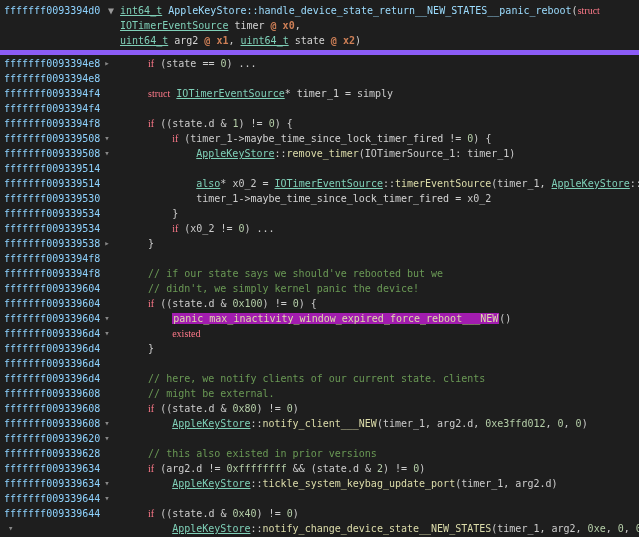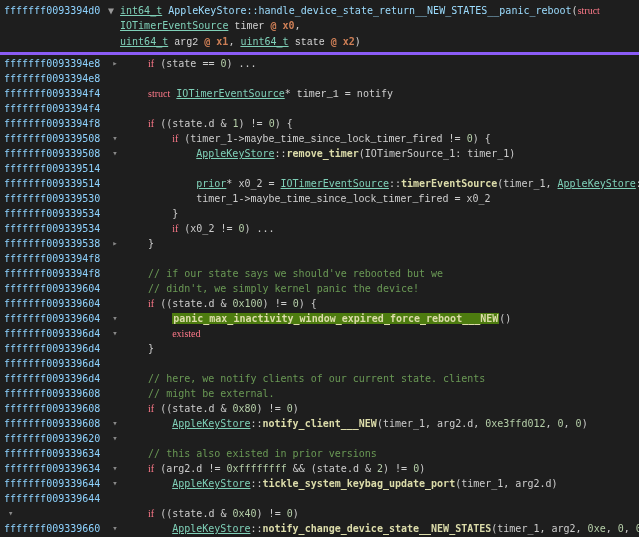--- a/index.html
+++ b/index.html
@@ -10,54 +10,53 @@
     color: #ccc;
     width: 639px;
     height: 537px;
     overflow: hidden;
     line-height: 15px;
   }
   .header {
     display: flex;
     align-items: flex-start;
     padding: 3px 4px 2px 4px;
-    border-bottom: 3px solid #8b5cf6;
+    border-bottom: 5px solid #8b5cf6;
   }
   .header .addr { color: #8ed3ff; width: 104px; flex-shrink: 0; }
   .header .arrow { color: #999; margin-right: 6px; }
   .header .sig { flex: 1; }
   .body-area { display: flex; }
   .gutter {
     width: 120px;
     flex-shrink: 0;
     padding: 1px 0 0 4px;
   }
   .gutter-line {
     color: #8ed3ff;
     height: 15px;
     display: flex;
     align-items: center;
-    gap: 8px;
   }
   .chev { color: #888; margin-left: 4px; font-size: 9px; }
   .code {
     flex: 1;
     padding: 1px 4px 0 4px;
   }
   .code-line { height: 15px; white-space: pre; }
   .kw { color: #ff7a8a; font-family: Liberation Serif, serif; }
   .type { color: #7fd0b8; text-decoration: underline; }
-  .fn { color: #dcdcaa; font-weight: bold; }
+  .fn { color: #dcdcaa; }
   .fn-blue { color: #9cdcfe; }
-  .ident { color: #d4d4d4; font-family: Liberation Mono, monospace; }
+  .ident { color: #d4d4d4; }
   .num { color: #b5cea8; }
   .comment { color: #6a9955; }
   .paren { color: #d4d4d4; }
   .reg { color: #ce7f56; font-weight: bold; }
-  .highlight { background: #4d7c0f; color: #eee; padding: 0 1px; margin-top: 48px; }
+  .highlight { background: #a21caf; color: #eee; padding: 0 1px; margin-top: 48px; }
 </style>
 </head>
 <body>
 
 <div class="header">
   <span class="addr">fffffff0093394d0</span>
   <span class="arrow">▼</span>
   <span class="sig">
     <span class="type">int64_t</span>
     <span> </span>
@@ -148,20 +147,23 @@
       </div>
       <div class="gutter-line">
         <span>fffffff009339608</span>
         <span class="chev">▾</span>
       </div>
       <div class="gutter-line">
         <span>fffffff009339620</span>
         <span class="chev">▾</span>
       </div>
       <div class="gutter-line">
+        <span>fffffff009339628</span>
+      </div>
+      <div class="gutter-line">
         <span>fffffff009339634</span>
       </div>
       <div class="gutter-line">
         <span>fffffff009339634</span>
         <span class="chev">▾</span>
       </div>
       <div class="gutter-line">
         <span>fffffff009339644</span>
         <span class="chev">▾</span>
       </div>
@@ -172,27 +174,27 @@
         <span class="chev">▾</span>
       </div>
       <div class="gutter-line">
         <span>fffffff009339660</span>
         <span class="chev">▾</span>
       </div>
     </div>
   <div class="code">
 <div class="code-line">    <span class="kw">if</span> <span>(state == </span><span class="num">0</span><span>) ...</span></div>
 <div class="code-line"></div>
-<div class="code-line">    <span class="kw">struct</span> <span class="type">IOTimerEventSource</span><span>*</span> <span class="ident">timer_1</span><span> = notify</span></div>
+<div class="code-line">    <span class="kw">struct</span> <span class="type">IOTimerEventSource</span><span>*</span> <span class="ident">timer_1</span><span> = simply</span></div>
 <div class="code-line"></div>
 <div class="code-line">    <span class="kw">if</span> <span>((state.d &amp; </span><span class="num">1</span><span>) != </span><span class="num">0</span><span>) {</span></div>
 <div class="code-line">        <span class="kw">if</span> <span>(timer_1-&gt;</span><span class="ident">maybe_time_since_lock_timer_fired</span><span> != </span><span class="num">0</span><span>) {</span></div>
 <div class="code-line">            <span class="type">AppleKeyStore</span>::<span class="fn">remove_timer</span><span>(IOTimerSource_1: timer_1)</span></div>
 <div class="code-line"></div>
-<div class="code-line">            <span class="type">prior</span><span>*</span><span> x0_2 = </span><span class="type">IOTimerEventSource</span>::<span class="fn">timerEventSource</span><span>(timer_1, </span><span class="type">AppleKeyStore</span>::</div>
+<div class="code-line">            <span class="type">also</span><span>*</span><span> x0_2 = </span><span class="type">IOTimerEventSource</span>::<span class="fn">timerEventSource</span><span>(timer_1, </span><span class="type">AppleKeyStore</span>::</div>
 <div class="code-line">            <span>timer_1-&gt;</span><span class="ident">maybe_time_since_lock_timer_fired</span><span> = x0_2</span></div>
 <div class="code-line">        <span>}</span></div>
 <div class="code-line">        <span class="kw">if</span> <span>(x0_2 != </span><span class="num">0</span><span>) ...</span></div>
 <div class="code-line">    <span>}</span></div>
 <div class="code-line"></div>
 <div class="code-line">    <span class="comment">// if our state says we should've rebooted but we</span></div>
 <div class="code-line">    <span class="comment">// didn't, we simply kernel panic the device!</span></div>
 <div class="code-line">    <span class="kw">if</span> <span>((state.d &amp; </span><span class="num">0x100</span><span>) != </span><span class="num">0</span><span>) {</span></div>
 <div class="code-line">        <span class="highlight"><span class="fn">panic_max_inactivity_window_expired_force_reboot___NEW</span></span><span>()</span></div>
 <div class="code-line">        <span class="kw">existed</span></div>

